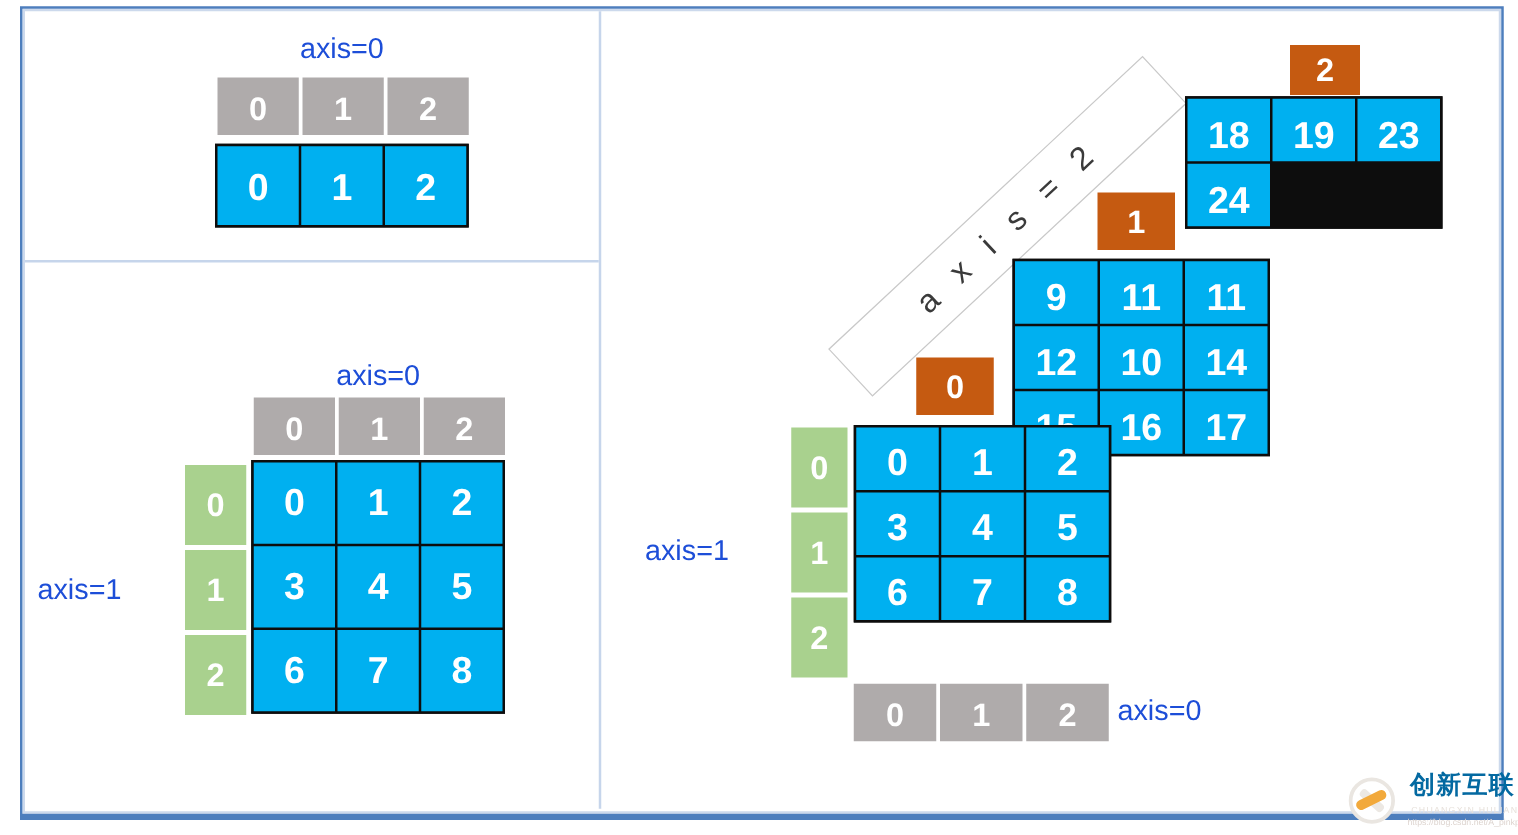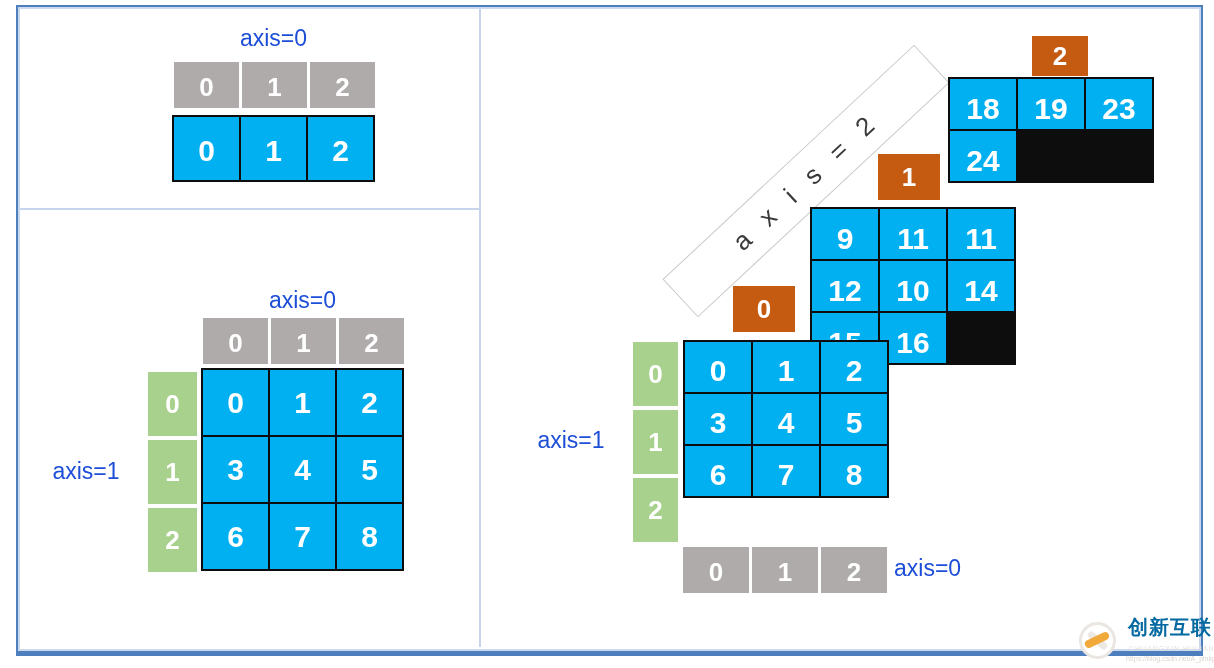--- a/index.html
+++ b/index.html
@@ -14,21 +14,21 @@
     left:16px;top:5px;width:1183px;height:644px;
     border:2px solid #4d7ebd;border-bottom-width:5px;
     box-shadow:inset 0 0 0 2px #ccd9ec;
   }
   .vdiv{left:479px;top:9px;width:2px;height:638px;background:#c6d5eb}
   .hdiv{left:20px;top:208px;width:459px;height:2px;background:#c6d5eb}
 
   
   .axis-label{font-size:23px;color:#1d4ed8;line-height:1.1;white-space:nowrap}
   .center{text-align:center}
-  .right{text-align:center}
+  .right{text-align:left}
 
   
   .grayrow{display:grid;grid-auto-flow:column;gap:3px}
   .grayrow .c{
     width:65px;height:46px;background:#afabab;color:#fff;font-weight:bold;font-size:26px;
     display:flex;align-items:center;justify-content:center;padding-top:4px;box-sizing:border-box;line-height:1;
   }
   .g66 .c{width:66px}
   .greencol{display:grid;gap:4px}
   .greencol .c{
@@ -170,20 +170,21 @@
 
   <div class="abs bluegrid slice slice-back p3-slice1" style="grid-template-columns:repeat(3,66px)">
     <div class="c">9</div>
     <div class="c">11</div>
     <div class="c">11</div>
     <div class="c">12</div>
     <div class="c">10</div>
     <div class="c">14</div>
     <div class="c">15</div>
     <div class="c">16</div>
+    <div class="c">17</div>
   </div>
 
   <div class="abs bluegrid slice slice-front p3-slice0" style="grid-template-columns:repeat(3,66px)">
     <div class="c">0</div>
     <div class="c">1</div>
     <div class="c">2</div>
     <div class="c">3</div>
     <div class="c">4</div>
     <div class="c">5</div>
     <div class="c">6</div>

